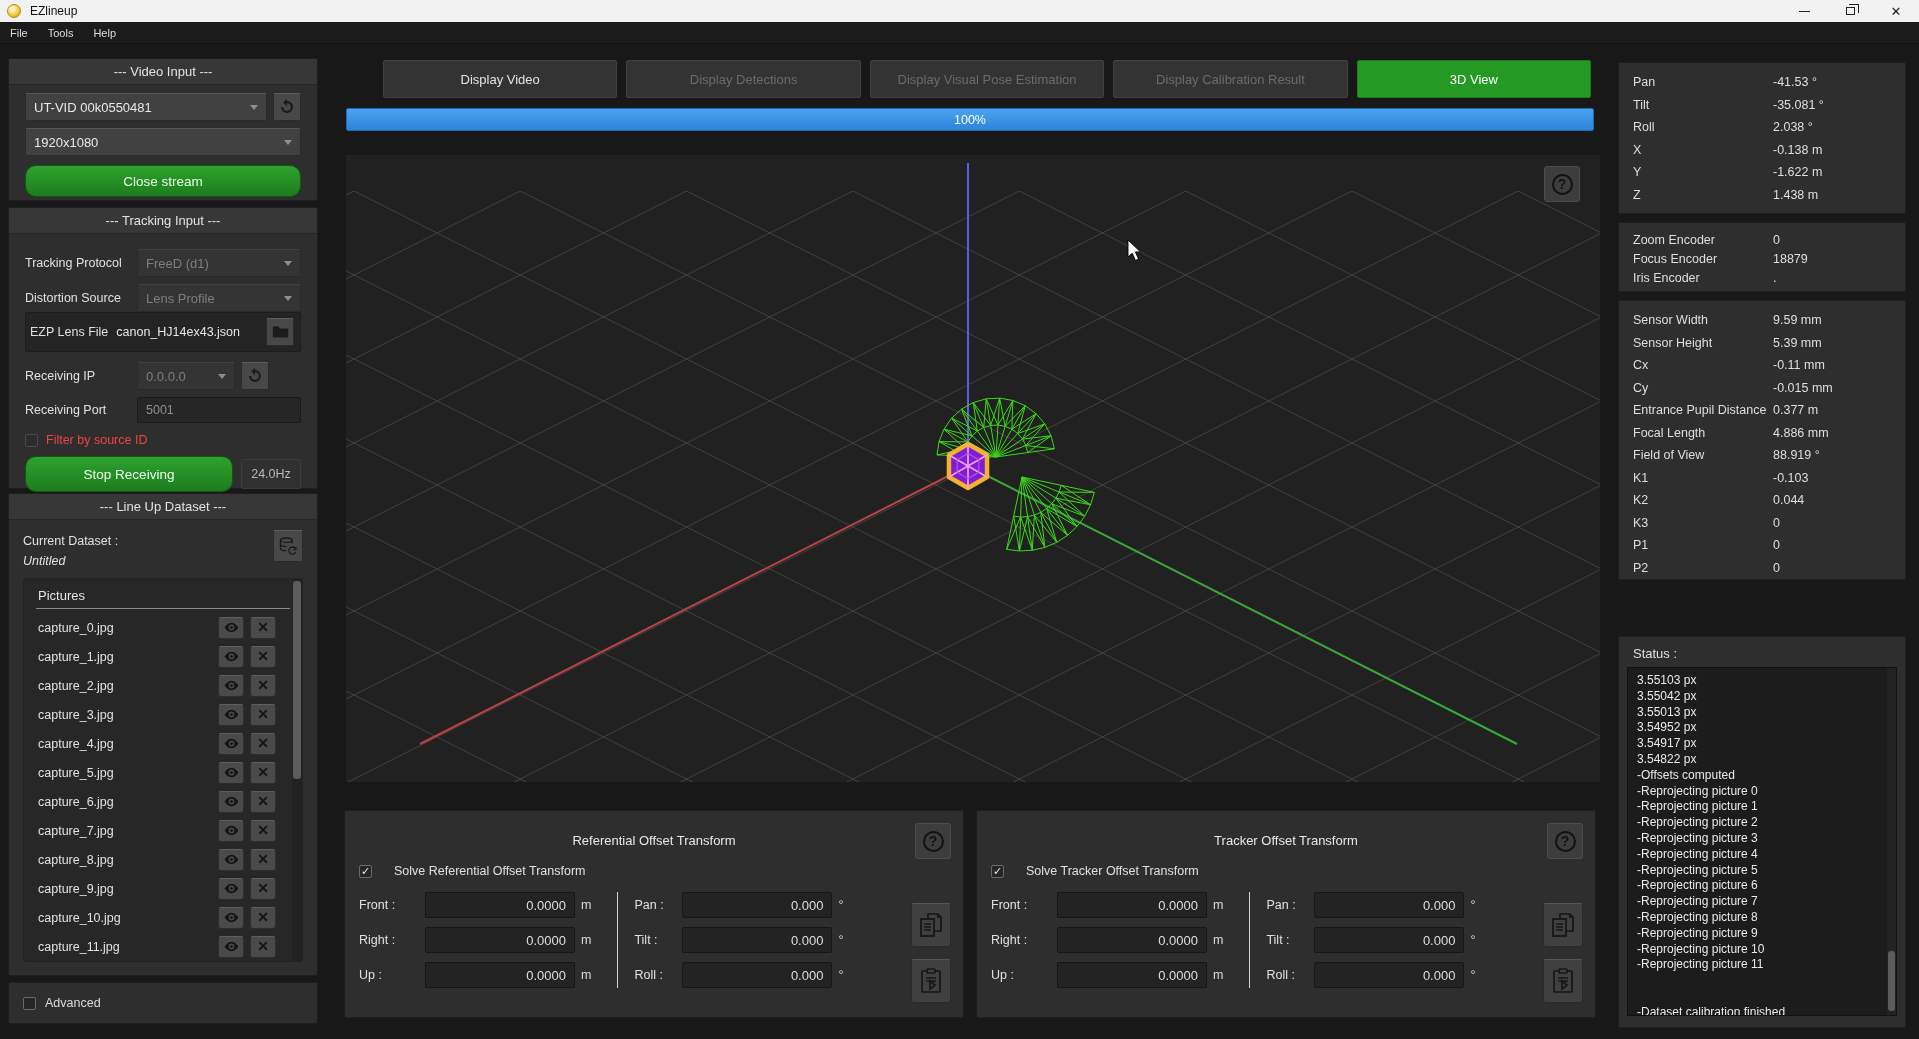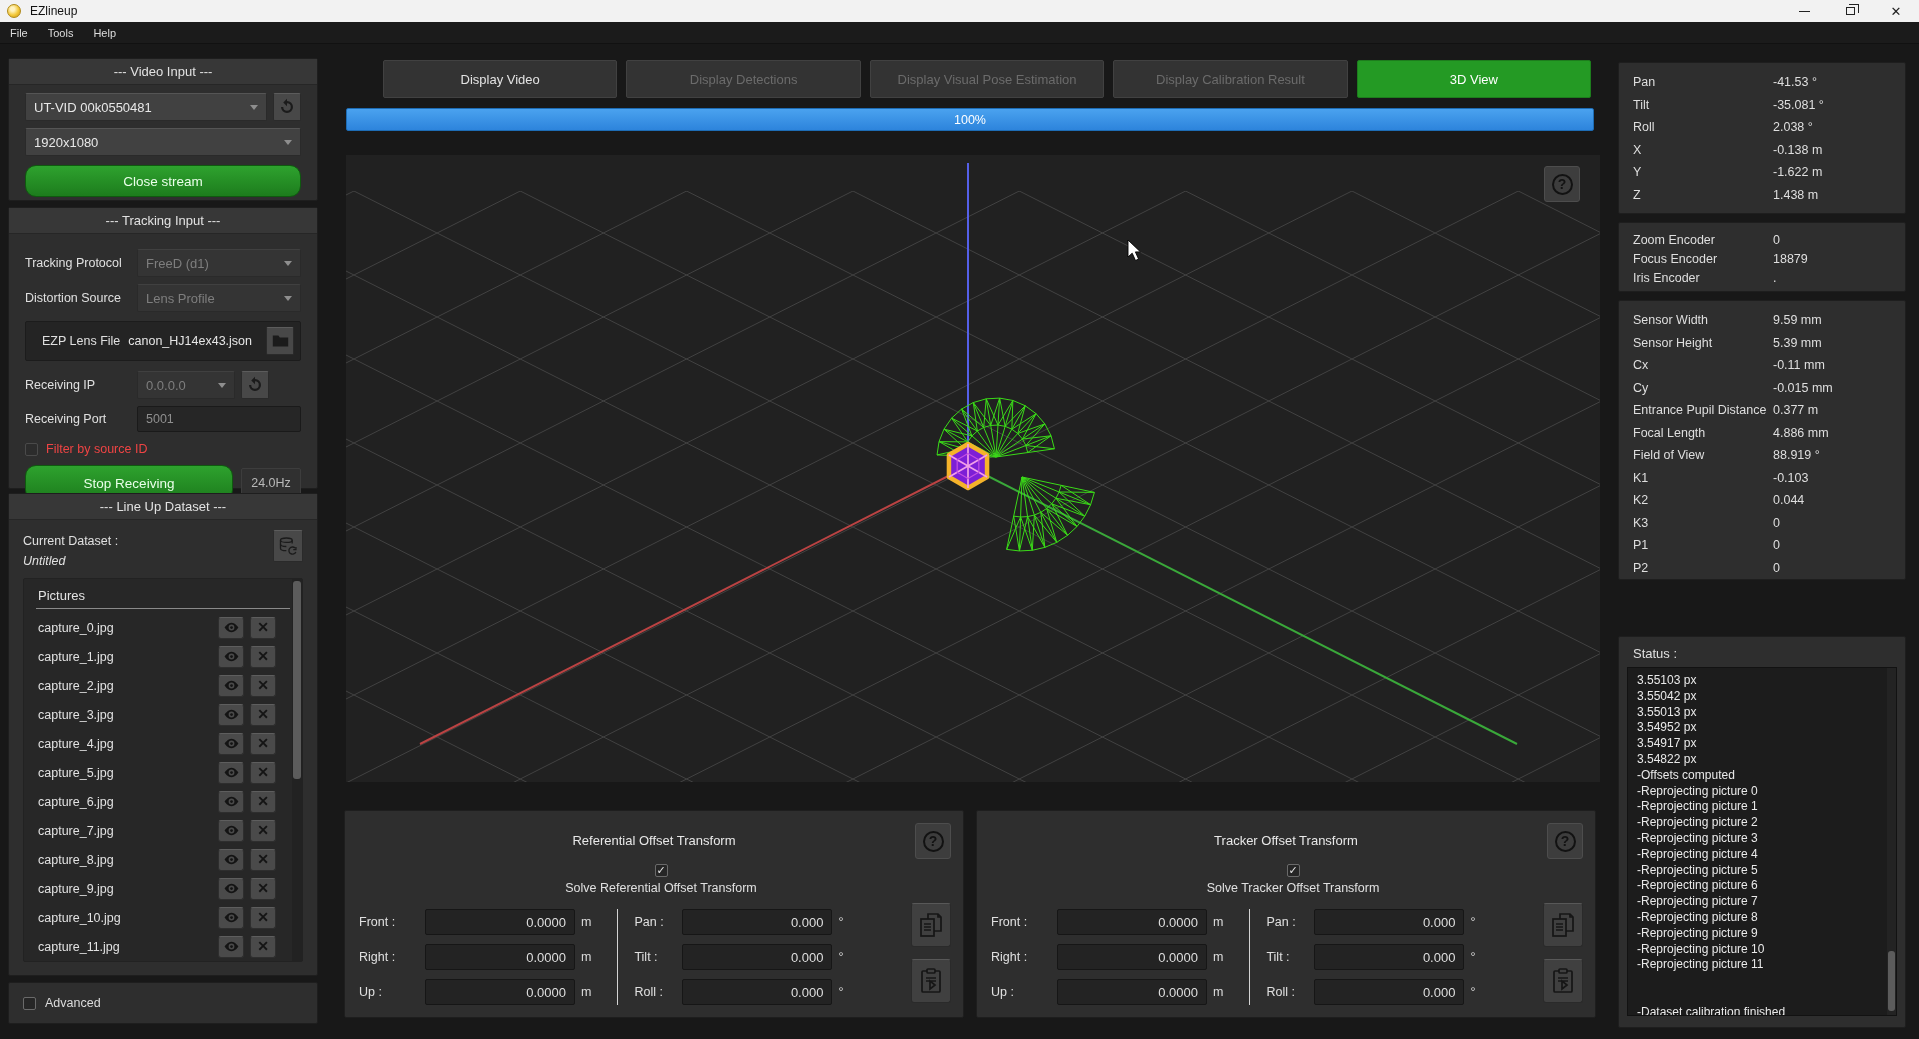--- a/index.html
+++ b/index.html
@@ -37,21 +37,21 @@
   .field-label{font-size:12.5px;color:#e0e0e0;}
   .text-input{height:26px;background:#262626;border:1px solid #1a1a1a;border-radius:2px;color:#8f8f8f;font-size:12.5px;display:flex;align-items:center;padding:0 8px;}
 
   
   #g-video{left:8px;top:58px;width:310px;height:143px;}
   #g-tracking{left:8px;top:207px;width:310px;height:282px;}
   #g-dataset{left:8px;top:493px;width:310px;height:483px;}
   #g-advanced{left:8px;top:982px;width:310px;height:42px;display:flex;align-items:center;padding-left:14px;}
   .t-row{display:flex;align-items:center;margin-top:7px;}
   .t-row .field-label{width:112px;flex:none;}
-  .lens-strip{margin-top:9px;background:#242424;border:1px solid #1c1c1c;border-radius:2px;height:40px;display:flex;align-items:center;padding:0 6px 0 16px;}
+  .lens-strip{background:#242424;border:1px solid #1c1c1c;border-radius:2px;height:40px;display:flex;align-items:center;padding:0 6px 0 4px;}
   .lens-strip .field-label{flex:none;}
   .lens-value{font-size:12.5px;color:#e6e6e6;margin-left:8px;flex:1;}
   .hz-box{width:60px;height:30px;margin-left:8px;background:#303030;border:1px solid #3d3d3d;border-radius:2px;color:#b9b9b9;font-size:12.5px;display:flex;align-items:center;justify-content:center;flex:none;}
   .ds-label-row{display:flex;align-items:flex-start;margin-top:4px;}
   .italic{font-style:italic;}
   .pics-box{position:relative;margin:10px 0 0 0;height:384px;background:#272727;border:1px solid #222;border-radius:2px;overflow:hidden;}
   .pic-header{margin:0 12px;padding:9px 2px 5px;border-bottom:1px solid #8a8a8a;font-size:13px;color:#e3e3e3;}
   .pic-rows{padding-top:4px;}
   .pic-row{display:flex;align-items:center;height:29px;padding:0 26px 0 14px;}
   .pic-name{flex:1;font-size:12.5px;color:#e2e2e2;}
@@ -69,21 +69,21 @@
   .viewport{position:absolute;left:346px;top:155px;width:1254px;height:627px;background:#212121;}
   .help-btn{position:absolute;width:36px;height:36px;background:#3d3d3d;border:1px solid #4d4d4d;border-radius:3px;display:flex;align-items:center;justify-content:center;cursor:pointer;}
   .help-circle{width:21px;height:21px;border:2.5px solid #121212;border-radius:50%;color:#121212;font-weight:bold;font-size:14px;display:flex;align-items:center;justify-content:center;}
   #vp-help{top:11px;right:20px;}
 
   
   .t-panels{position:absolute;left:344px;top:810px;width:1252px;height:208px;display:flex;gap:12px;}
   .t-panel{flex:1;position:relative;background:#2e2e2e;border:1px solid #1e1e1e;border-radius:2px;}
   .t-title{text-align:center;margin-top:22px;font-size:13px;color:#e8e8e8;}
   .t-help{top:12px;right:12px;}
-  .solve-row{display:flex;align-items:center;gap:4px;margin:16px 0 0 14px;font-size:12.5px;color:#e0e0e0;flex-direction:column;}
+  .solve-row{display:flex;align-items:center;gap:22px;margin:16px 0 0 14px;font-size:12.5px;color:#e0e0e0;}
   .fields{display:flex;margin:14px 0 0 14px;}
   .fcol{display:flex;flex-direction:column;gap:9px;}
   .fcol.angular{border-left:1px solid #d4d4d4;margin-left:26px;padding-left:16px;}
   .f-row{display:flex;align-items:center;}
   .f-row .flabel{width:66px;font-size:12.5px;color:#e0e0e0;}
   .fcol.angular .flabel{width:48px;}
   .finput{width:150px;height:26px;background:#232323;border:1px solid #161616;border-radius:2px;color:#dfdfdf;font-size:13px;display:flex;align-items:center;justify-content:flex-end;padding:0 8px;}
   .funit{margin-left:6px;font-size:12.5px;color:#dcdcdc;}
   .tp-btns{position:absolute;right:12px;top:92px;display:flex;flex-direction:column;gap:12px;}
   .tp-btn{width:40px;height:44px;background:#404040;border:1px solid #2a2a2a;border-top-color:#585858;border-radius:3px;display:flex;align-items:center;justify-content:center;padding:0;cursor:pointer;}

